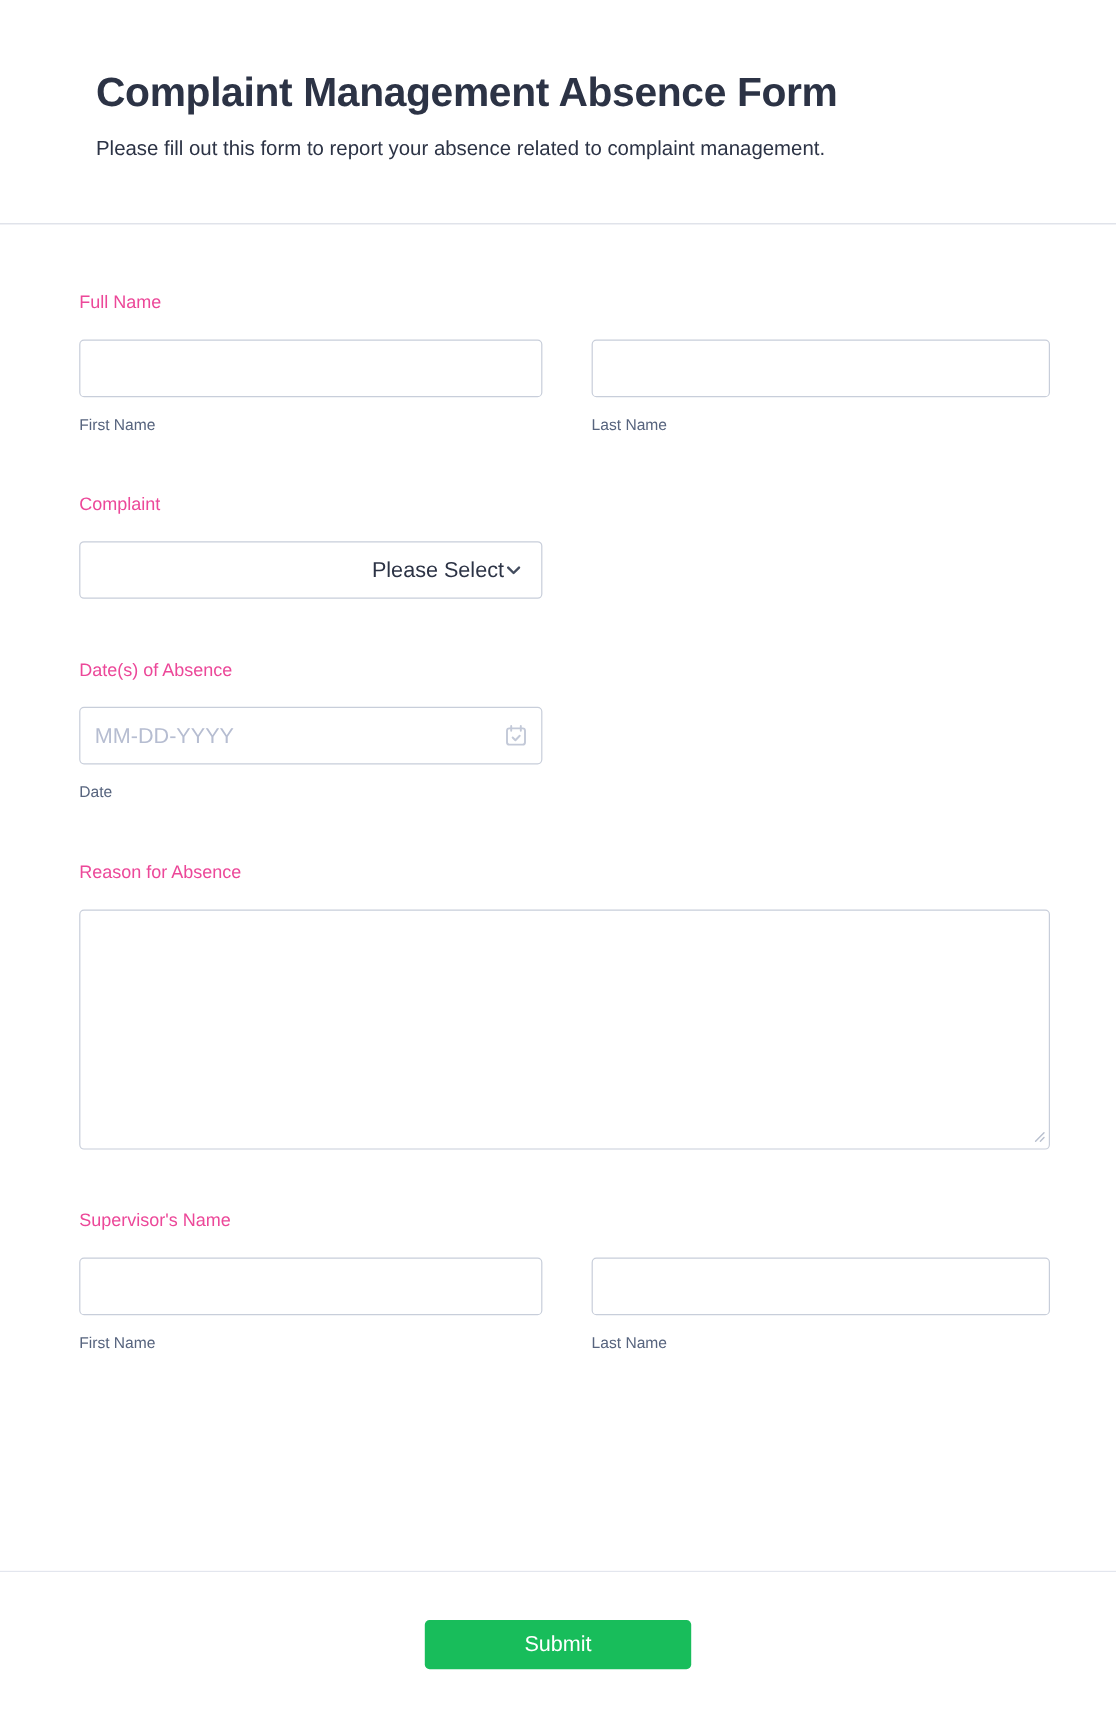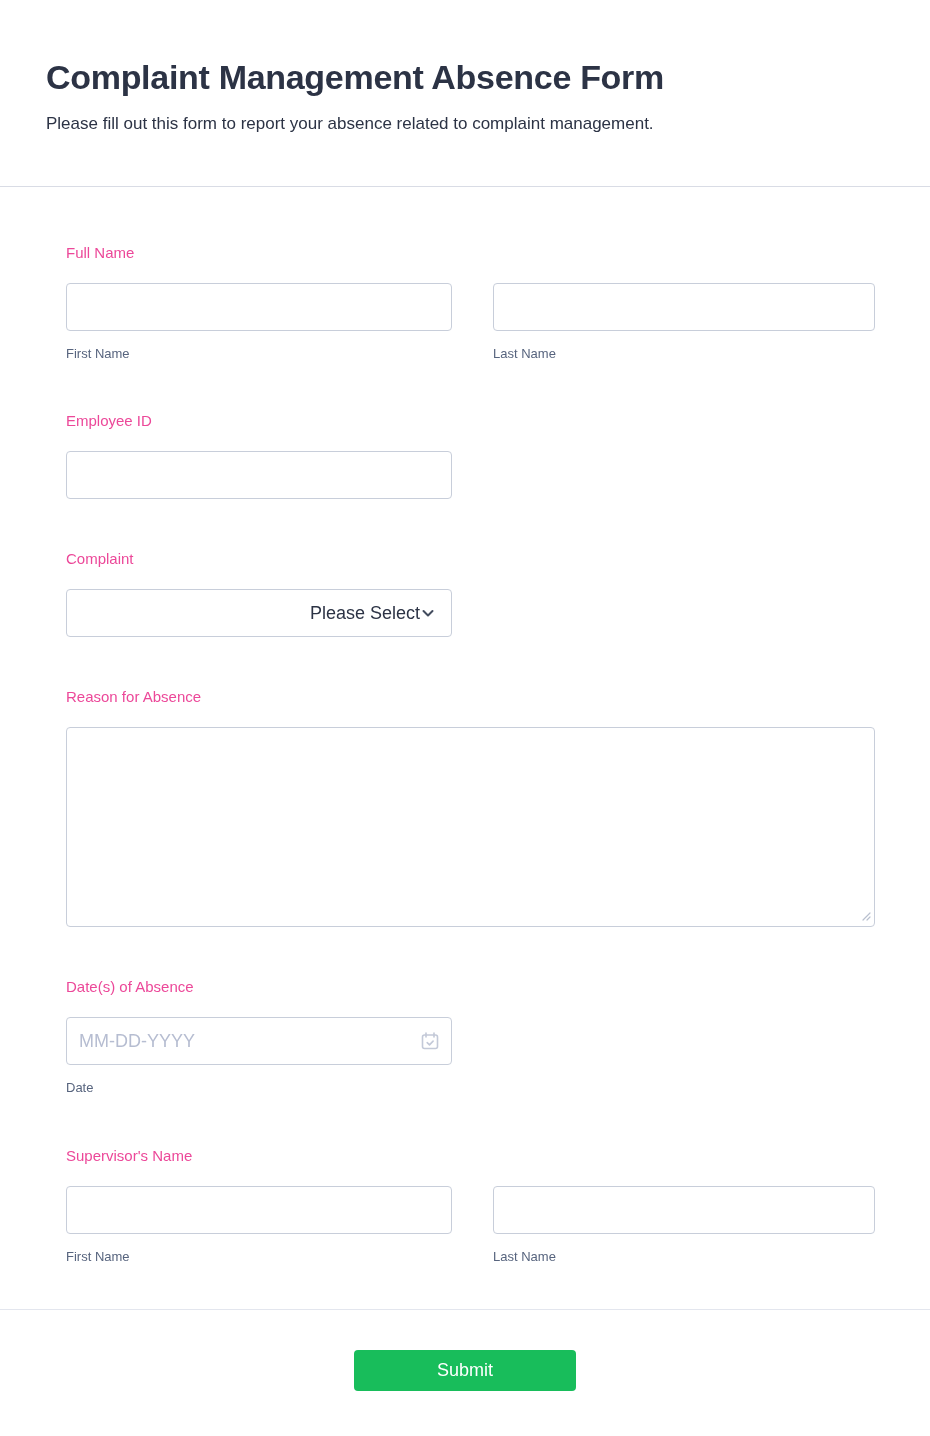--- a/index.html
+++ b/index.html
@@ -10,21 +10,21 @@
     width: 930px;
     min-height: 1436px;
     margin: 0 auto;
     background: #ffffff;
     display: flex;
     flex-direction: column;
     position: relative;
   }
 
   
-  .header { padding: 56px 66px 0 46px; }
+  .header { padding: 56px 66px 0 80px; }
   .title {
     font-size: 34px;
     font-weight: 700;
     color: #2c3345;
     letter-spacing: -0.3px;
     line-height: 1.25;
     margin: 0;
   }
   .subtitle {
     font-size: 17px;
@@ -170,64 +170,60 @@
           <input type="text" class="text-input" value="" style="">
           <div class="sublabel">First Name</div>
         </div>
         <div class="col-last">
           <input type="text" class="text-input" value="" style="">
           <div class="sublabel">Last Name</div>
         </div>
       </div>
     </div>
 
-    <div class="section">
-      <div class="field-label">Employee ID</div>
-      <input type="text" class="text-input narrow" value="" style="">
-    </div>
 
     <div class="section">
       <div class="field-label">Complaint</div>
       <div class="select-box">
         <span>Please Select</span>
         <span class="chevron-icon">
           <svg width="16" height="16" viewBox="0 0 16 16" fill="none">
             <path d="M3.5 6 L8 10.5 L12.5 6" stroke="#434c5e" stroke-width="2" stroke-linecap="round" stroke-linejoin="round"></path>
-          </svg>
-        </span>
-      </div>
-    </div>
-
-    <div class="section">
-      <div class="field-label">Reason for Absence</div>
-      <div class="textarea-wrap">
-        <textarea class="textarea" style=""></textarea>
-        <span class="resize-handle">
-          <svg width="11" height="11" viewBox="0 0 11 11" fill="none">
-            <path d="M10 3 L3 10 M10 7 L7 10" stroke="#b9c0cf" stroke-width="1.2" stroke-linecap="round"></path>
           </svg>
         </span>
       </div>
     </div>
 
     <div class="section">
       <div class="field-label">Date(s) of Absence</div>
       <div class="date-wrap">
         <input type="text" class="text-input" placeholder="MM-DD-YYYY" style="">
         <button class="cal-btn" type="button">
           <svg width="22" height="22" viewBox="0 0 22 22" fill="none">
             <rect x="3.5" y="5" width="15" height="13.5" rx="2" stroke="#c3c9d8" stroke-width="1.6"></rect>
             <path d="M7 3 v4 M15 3 v4" stroke="#c3c9d8" stroke-width="1.6" stroke-linecap="round"></path>
             <path d="M8.2 12.6 l2.3 2.3 l3.6 -3.8" stroke="#c3c9d8" stroke-width="1.6" stroke-linecap="round" stroke-linejoin="round"></path>
           </svg>
         </button>
       </div>
       <div class="sublabel">Date</div>
     </div>
 
+    <div class="section">
+      <div class="field-label">Reason for Absence</div>
+      <div class="textarea-wrap">
+        <textarea class="textarea" style=""></textarea>
+        <span class="resize-handle">
+          <svg width="11" height="11" viewBox="0 0 11 11" fill="none">
+            <path d="M10 3 L3 10 M10 7 L7 10" stroke="#b9c0cf" stroke-width="1.2" stroke-linecap="round"></path>
+          </svg>
+        </span>
+      </div>
+    </div>
+
     <div class="section last">
       <div class="field-label">Supervisor's Name</div>
       <div class="row">
         <div class="col-first">
           <input type="text" class="text-input" value="" style="">
           <div class="sublabel">First Name</div>
         </div>
         <div class="col-last">
           <input type="text" class="text-input" value="" style="">
           <div class="sublabel">Last Name</div>

